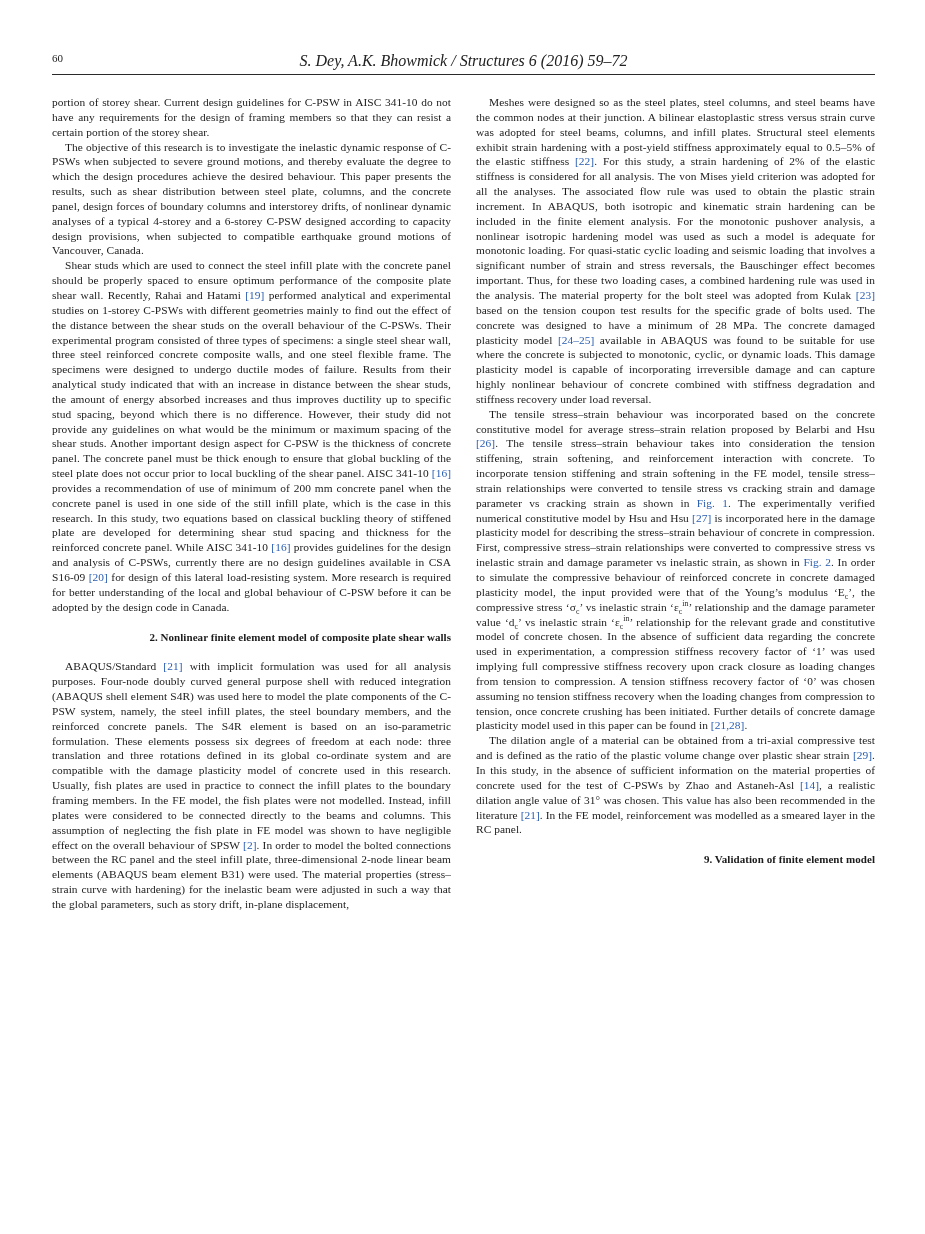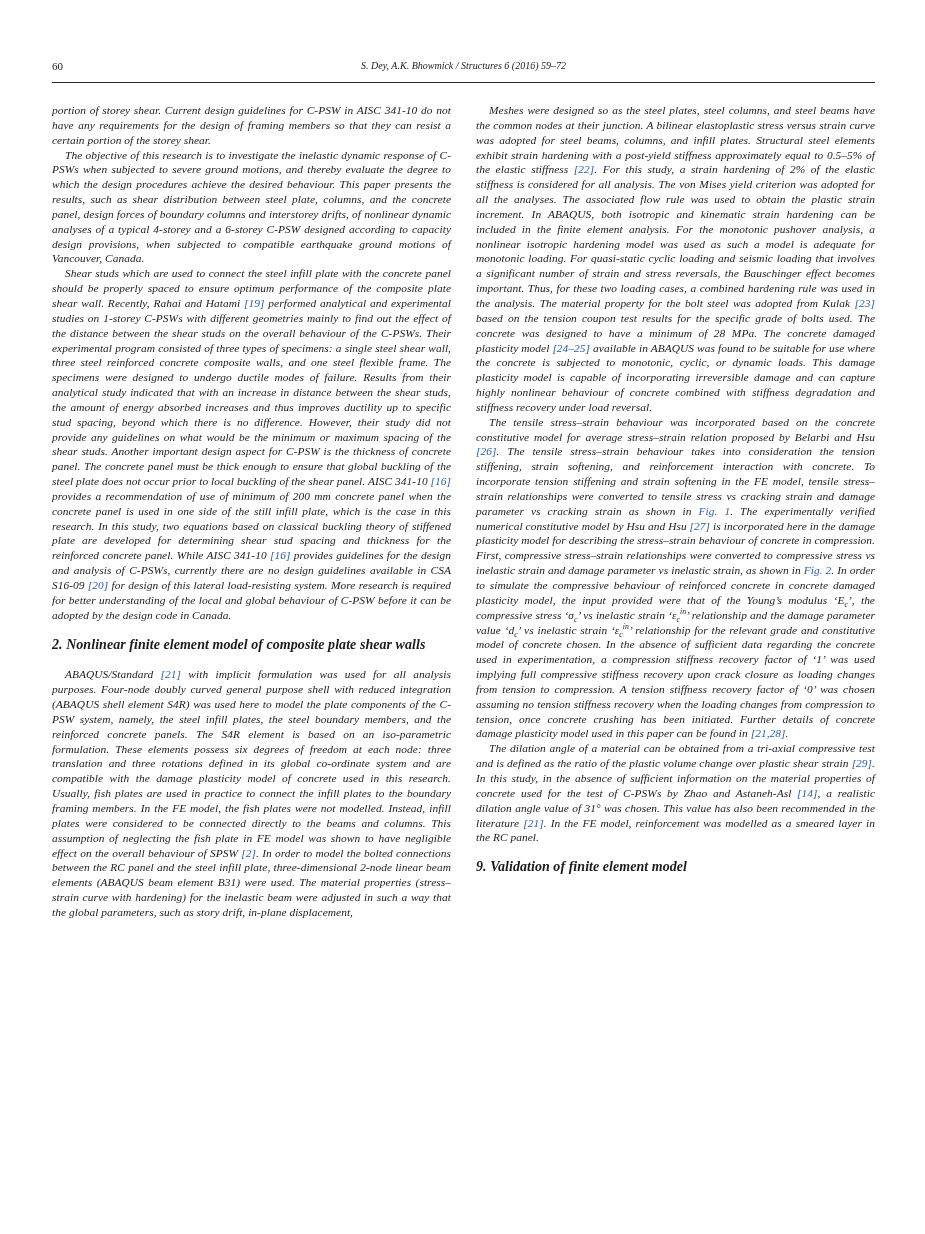--- a/index.html
+++ b/index.html
@@ -4,21 +4,21 @@
 <style>
   html, body {
     margin: 0;
     padding: 0;
     background: #ffffff;
   }
   .page {
     position: relative;
     width: 925px;
     height: 910px;
-    margin: 8px auto;
+    margin: 0 auto;
     background: #ffffff;
     box-sizing: border-box;
     padding: 52px 50px 0 52px;
     font-family: "Liberation Serif", serif;
     color: #1b1b1b;
     overflow: hidden;
   }
   .header {
     position: relative;
     height: 16px;
@@ -29,52 +29,51 @@
     top: 0;
     font-size: 11px;
   }
   .running-head {
     position: absolute;
     left: 0;
     right: 0;
     top: 0;
     text-align: center;
     font-style: italic;
-    font-size: 10px;
+    font-size: 16px;
     color: #222;
   }
   .header-rule {
     border: 0;
     border-top: 1px solid #2a2a2a;
     margin: 6px 0 0 0;
   }
   .columns {
     display: flex;
     gap: 25px;
     margin-top: 20px;
   }
   .column {
     width: 399px;
     font-size: 11.4px;
     line-height: 14.85px;
     text-align: justify;
     letter-spacing: 0.05px;
-    font-style: italic;
   }
   p.para {
     margin: 0;
   }
   p.indent {
     text-indent: 13px;
   }
   .section-heading {
-    font-size: 14px;
+    font-size: 11px;
     font-weight: bold;
     margin: 15px 0 15px 0;
-    text-align: left;
+    text-align: right;
     line-height: 14.85px;
   }
   .cite {
     color: var(--cite-color, #2a5db0);
   }
   sub, sup {
     font-size: 68%;
     line-height: 0;
   }
 </style>

